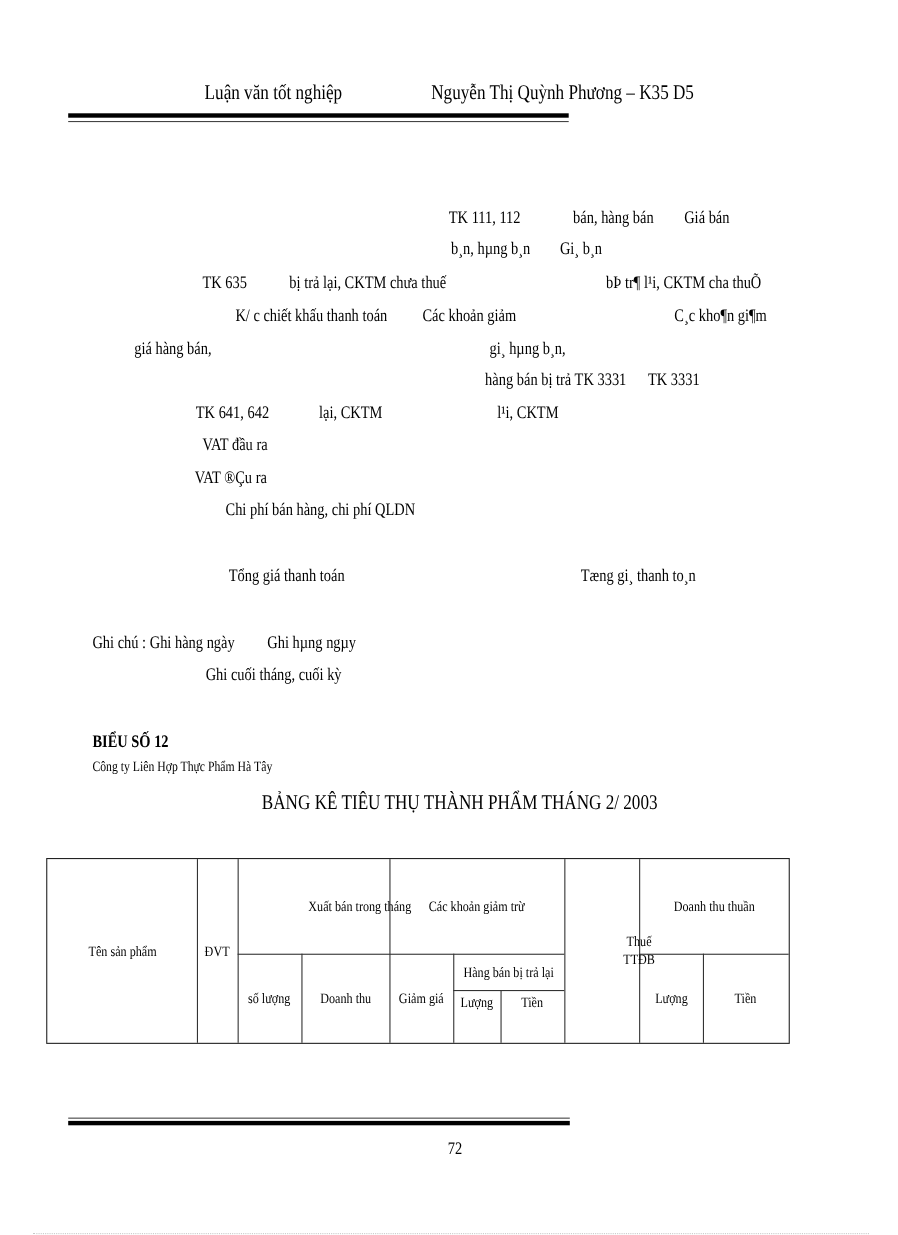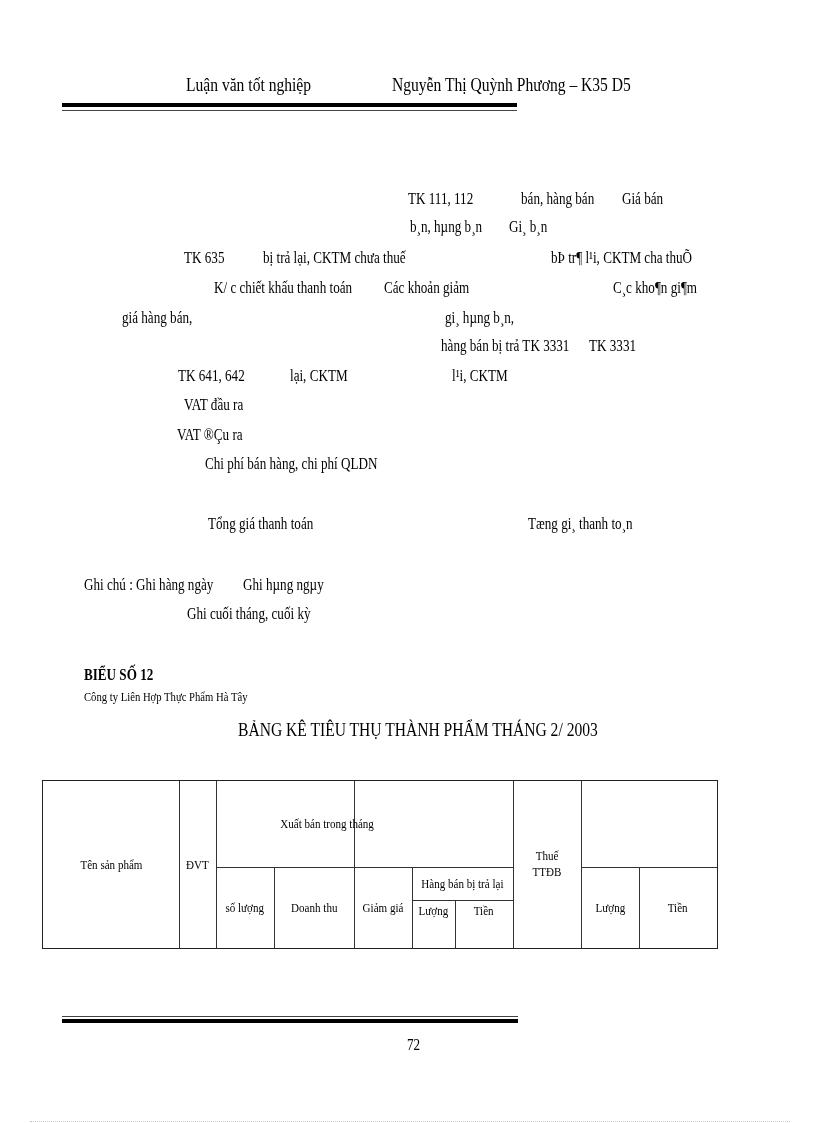--- a/index.html
+++ b/index.html
@@ -96,34 +96,40 @@
     </div>
   <div class="cell" style="left:173px; top:0; width:138px; height:86px;margin-left:42px;">
       <span>Xuất bán trong tháng</span>
     </div>
   <div class="cell" style="left:173px; top:86px; width:58px; height:81px;text-align:right;">
       <span>số lượng</span>
     </div>
   <div class="cell" style="left:231px; top:86px; width:80px; height:81px;">
       <span>Doanh thu</span>
     </div>
+  <div class="cell" style="left:311px; top:0; width:159px; height:86px;">
+      <span>Các khoản giảm trừ</span>
+    </div>
   <div class="cell" style="left:311px; top:86px; width:58px; height:81px;">
       <span>Giảm giá</span>
     </div>
   <div class="cell" style="left:369px; top:86px; width:101px; height:33px;">
       <span>Hàng bán bị trả lại</span>
     </div>
   <div class="cell" style="left:369px; top:119px; width:43px; height:30px; align-items:flex-start; padding-top:3px; box-sizing:border-box;">
       <span>Lượng</span>
     </div>
   <div class="cell" style="left:412px; top:119px; width:58px; height:30px; align-items:flex-start; padding-top:3px; box-sizing:border-box;">
       <span>Tiền</span>
     </div>
-  <div class="cell" style="left:470px; top:58px; width:68px; height:50px; white-space:normal;">
+  <div class="cell" style="left:470px; top:58px; width:68px; height:50px; white-space:normal;padding-left:34px;">
       <span style="white-space:normal; width:36px;">Thuế TTĐB</span>
+    </div>
+  <div class="cell" style="left:538px; top:0; width:136px; height:86px;">
+      <span>Doanh thu thuần</span>
     </div>
   <div class="cell" style="left:538px; top:86px; width:58px; height:81px;">
       <span>Lượng</span>
     </div>
   <div class="cell" style="left:596px; top:86px; width:78px; height:81px;">
       <span>Tiền</span>
     </div>
 </div>
 
 <div class="rule-thin" style="left:62px; top:1016px; width:456px; height:1px;"></div>

